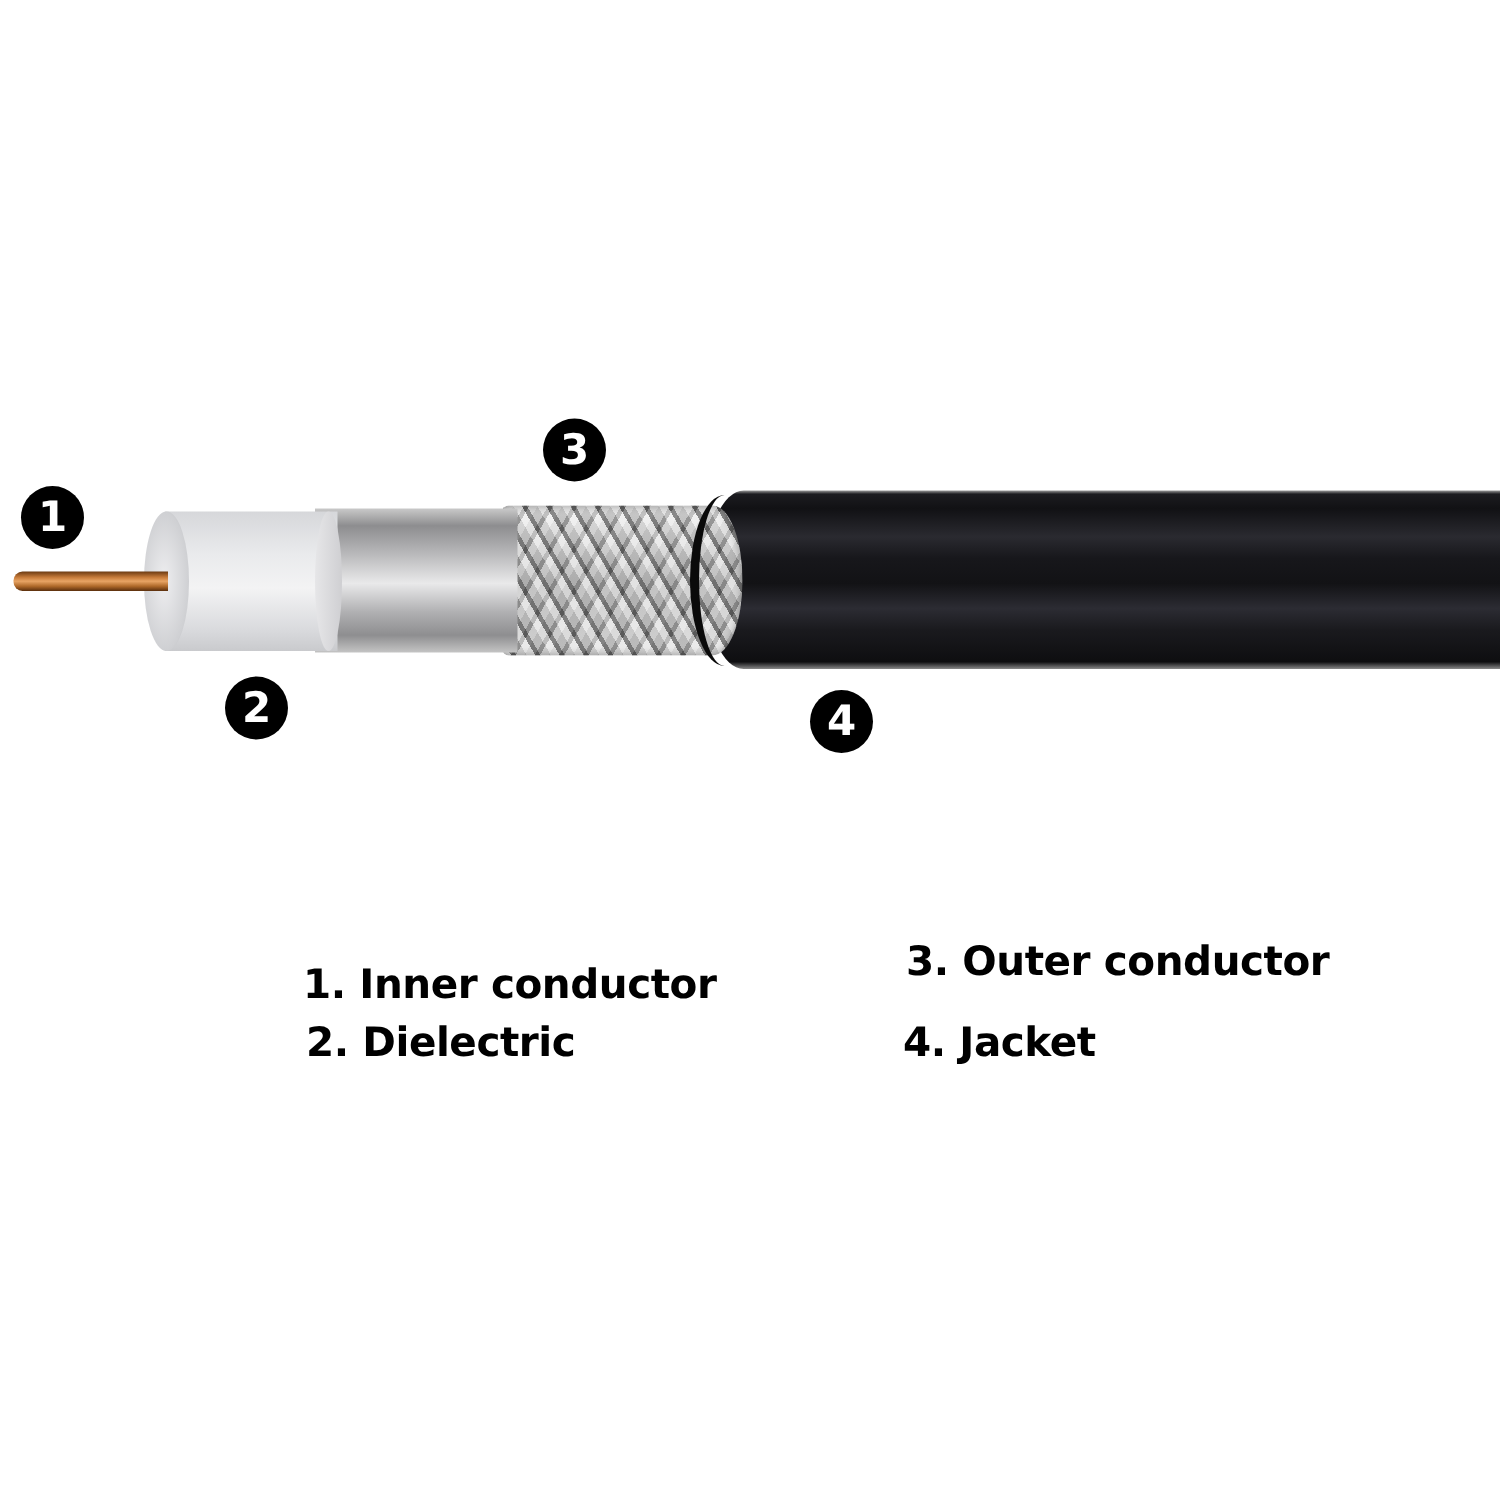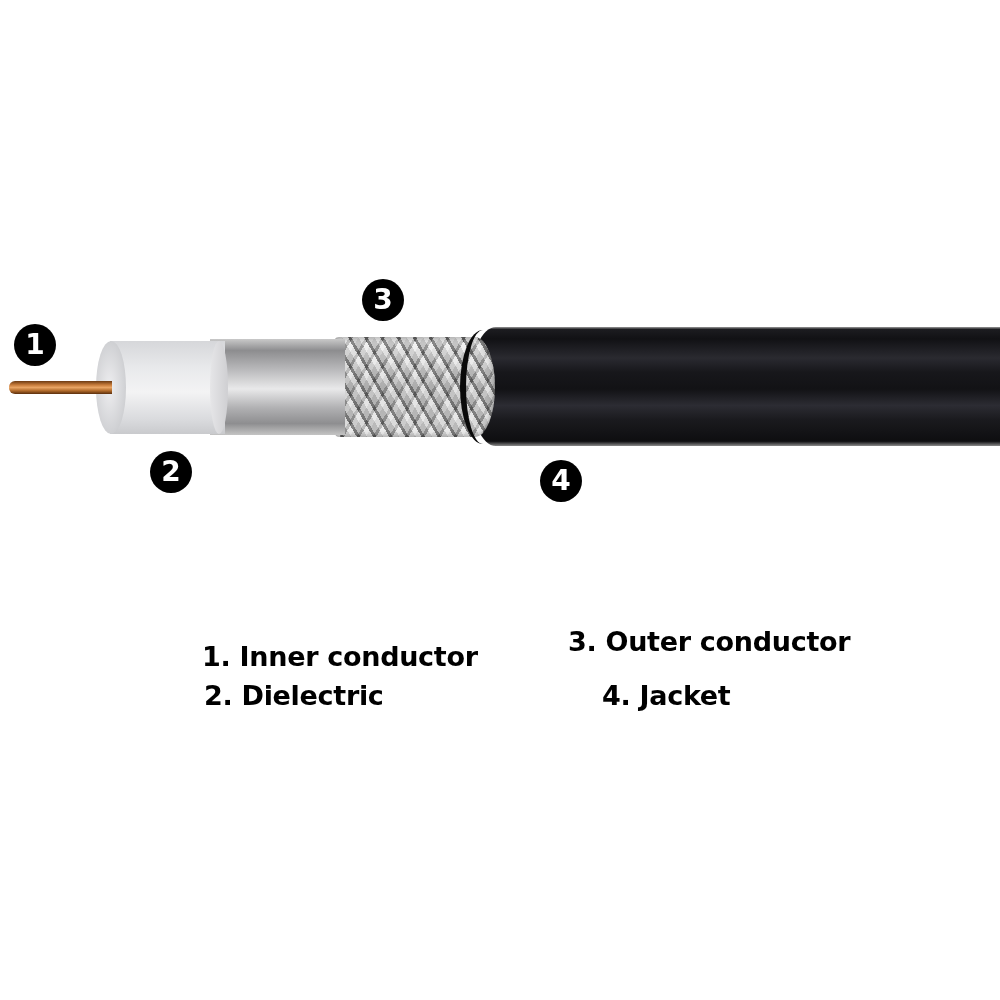--- a/index.html
+++ b/index.html
@@ -82,14 +82,14 @@
   <div class="core"></div>
 
   <div class="badge" style="left:14px; top:324px;">1</div>
   <div class="badge" style="left:150px; top:451px;">2</div>
   <div class="badge" style="left:362px; top:279px;">3</div>
   <div class="badge" style="left:540px; top:460px;">4</div>
 </div>
 
 <div class="legend" style="left:202px; top:641px;">1. Inner conductor</div>
 <div class="legend" style="left:204px; top:680px;">2. Dielectric</div>
-<div class="legend" style="left:568px; top:626px;">3. Outer conductor</div>
+<div class="legend" style="left:604px; top:626px;">3. Outer conductor</div>
 <div class="legend" style="left:602px; top:680px;text-align:right;">4. Jacket</div>
 
 </body></html>

